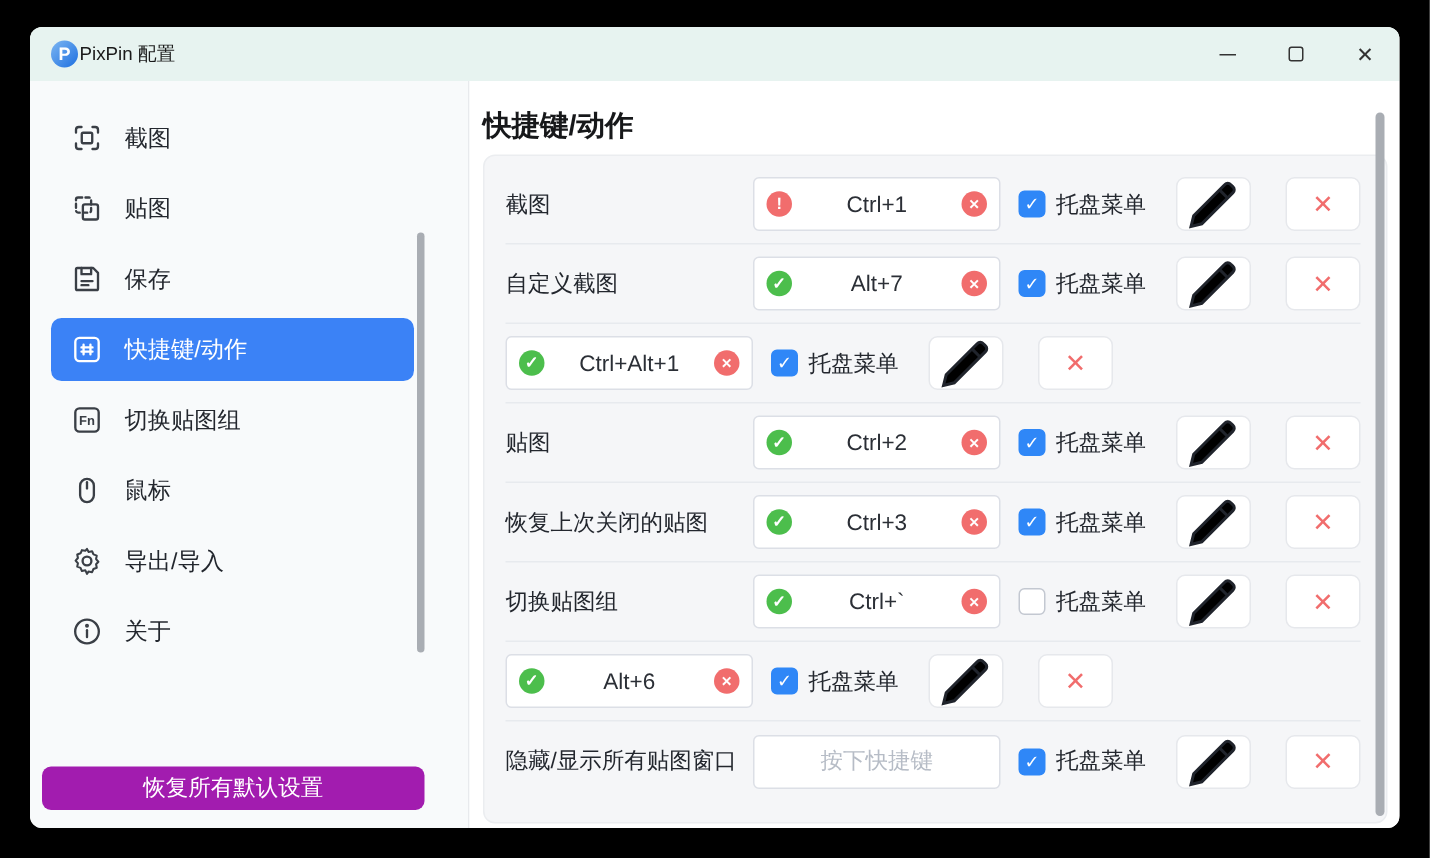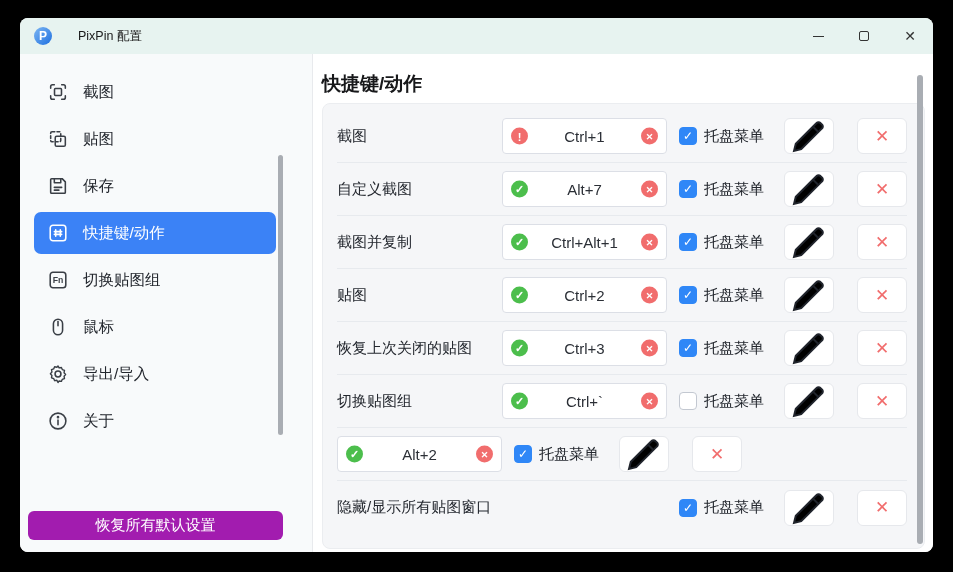--- a/index.html
+++ b/index.html
@@ -8,21 +8,21 @@
   .window { position:absolute; left:20px; top:18px; width:913px; height:534px;
             background:#ffffff; border-radius:8px; overflow:hidden;
             box-shadow:0 0 0 1px rgba(0,0,0,.25); }
   
   .titlebar { position:absolute; top:0; left:0; right:0; height:36px;
               background:#e7f3f0; display:flex; align-items:center; }
   .app-logo { width:18px; height:18px; margin-left:14px; border-radius:50%;
               background:linear-gradient(135deg,#7db6f2,#1d6fe0);
               color:#fff; font-size:12px; font-weight:bold; display:flex;
               align-items:center; justify-content:center; }
-  .app-title { margin-left:26px; font-size:12.5px; color:#1a1a1a;text-align:center; }
+  .app-title { margin-left:1px; font-size:12.5px; color:#1a1a1a;text-align:center; }
   .win-controls { margin-left:auto; display:flex; height:100%; }
   .win-btn { width:46px; height:100%; display:flex; align-items:center;
              justify-content:center; color:#333; cursor:default; }
   .glyph-min { display:block; width:11px; border-top:1.4px solid #333; }
   .glyph-max { display:block; width:10px; height:10px; border:1.4px solid #333; border-radius:2px; }
   .glyph-close { font-size:14px; line-height:1; }
   
   .sidebar { position:absolute; top:36px; left:0; width:293px; bottom:0;
              background:#f8fafb; border-right:1px solid #e8eaed; }
   .nav { padding-top:12px; }
@@ -213,21 +213,20 @@
     </div>
     <div class="icon-btn edit">
             <svg viewBox="0 0 24 24" style="stroke:#20242c;">
     <path d="M4.5 19.5l.9-3.6L15.8 5.5a1.3 1.3 0 0 1 1.9 0l.8.8a1.3 1.3 0 0 1 0 1.9L8.1 18.6l-3.6.9z"></path>
     <path d="M14 7.3l2.7 2.7"></path>
   </svg>
           </div>
     <div class="icon-btn del">✕</div>
   </div>
         <div class="row">
-    <span class="row-label">截图并复制</span>
     <div class="hotkey-input">
       <span class="badge left ok">✓</span>
       <span class="hk-text">Ctrl+Alt+1</span>
       <span class="badge clear right">✕</span>
     </div>
     <div class="tray">
       <span class="checkbox checked">✓</span>
       <span class="tray-label">托盘菜单</span>
     </div>
     <div class="icon-btn edit">
@@ -291,37 +290,42 @@
             <svg viewBox="0 0 24 24" style="stroke:#20242c;">
     <path d="M4.5 19.5l.9-3.6L15.8 5.5a1.3 1.3 0 0 1 1.9 0l.8.8a1.3 1.3 0 0 1 0 1.9L8.1 18.6l-3.6.9z"></path>
     <path d="M14 7.3l2.7 2.7"></path>
   </svg>
           </div>
     <div class="icon-btn del">✕</div>
   </div>
         <div class="row">
     <div class="hotkey-input">
       <span class="badge left ok">✓</span>
-      <span class="hk-text">Alt+2</span>
+      <span class="hk-text">Alt+6</span>
       <span class="badge clear right">✕</span>
     </div>
     <div class="tray">
       <span class="checkbox checked">✓</span>
       <span class="tray-label">托盘菜单</span>
     </div>
     <div class="icon-btn edit">
             <svg viewBox="0 0 24 24" style="stroke:#20242c;">
     <path d="M4.5 19.5l.9-3.6L15.8 5.5a1.3 1.3 0 0 1 1.9 0l.8.8a1.3 1.3 0 0 1 0 1.9L8.1 18.6l-3.6.9z"></path>
     <path d="M14 7.3l2.7 2.7"></path>
   </svg>
           </div>
     <div class="icon-btn del">✕</div>
   </div>
         <div class="row">
     <span class="row-label">隐藏/显示所有贴图窗口</span>
+    <div class="hotkey-input">
+
+      <span class="hk-text placeholder">按下快捷键</span>
+
+    </div>
     <div class="tray">
       <span class="checkbox checked">✓</span>
       <span class="tray-label">托盘菜单</span>
     </div>
     <div class="icon-btn edit">
             <svg viewBox="0 0 24 24" style="stroke:#20242c;">
     <path d="M4.5 19.5l.9-3.6L15.8 5.5a1.3 1.3 0 0 1 1.9 0l.8.8a1.3 1.3 0 0 1 0 1.9L8.1 18.6l-3.6.9z"></path>
     <path d="M14 7.3l2.7 2.7"></path>
   </svg>
           </div>

